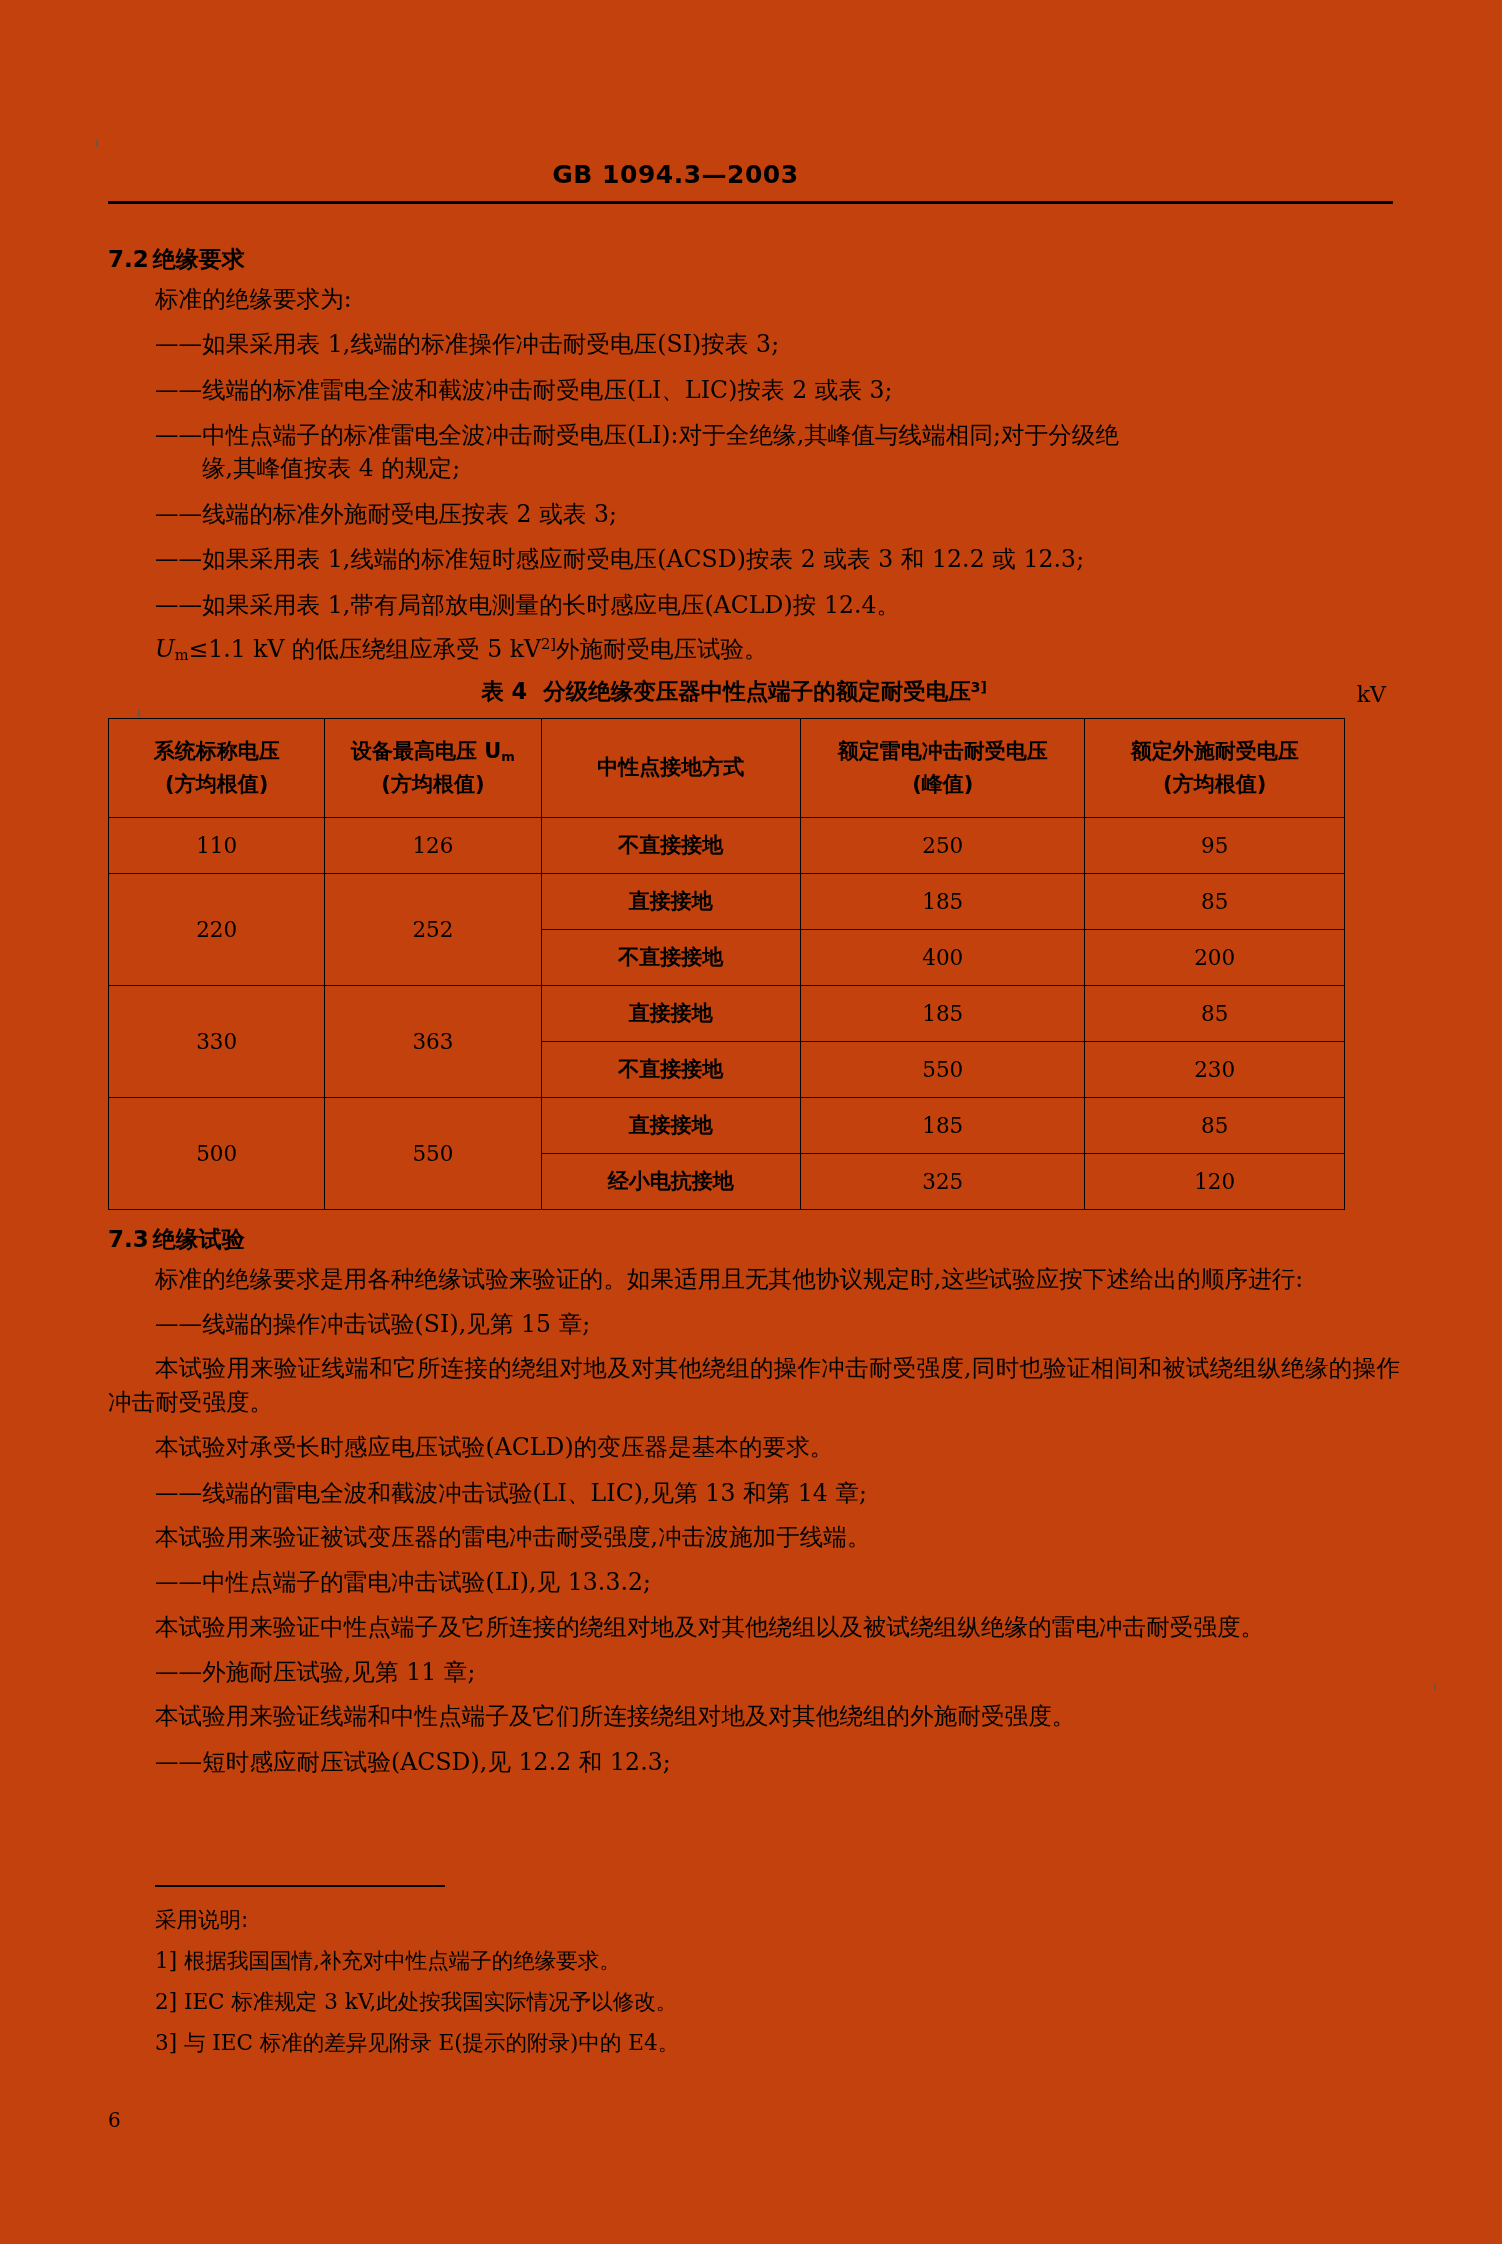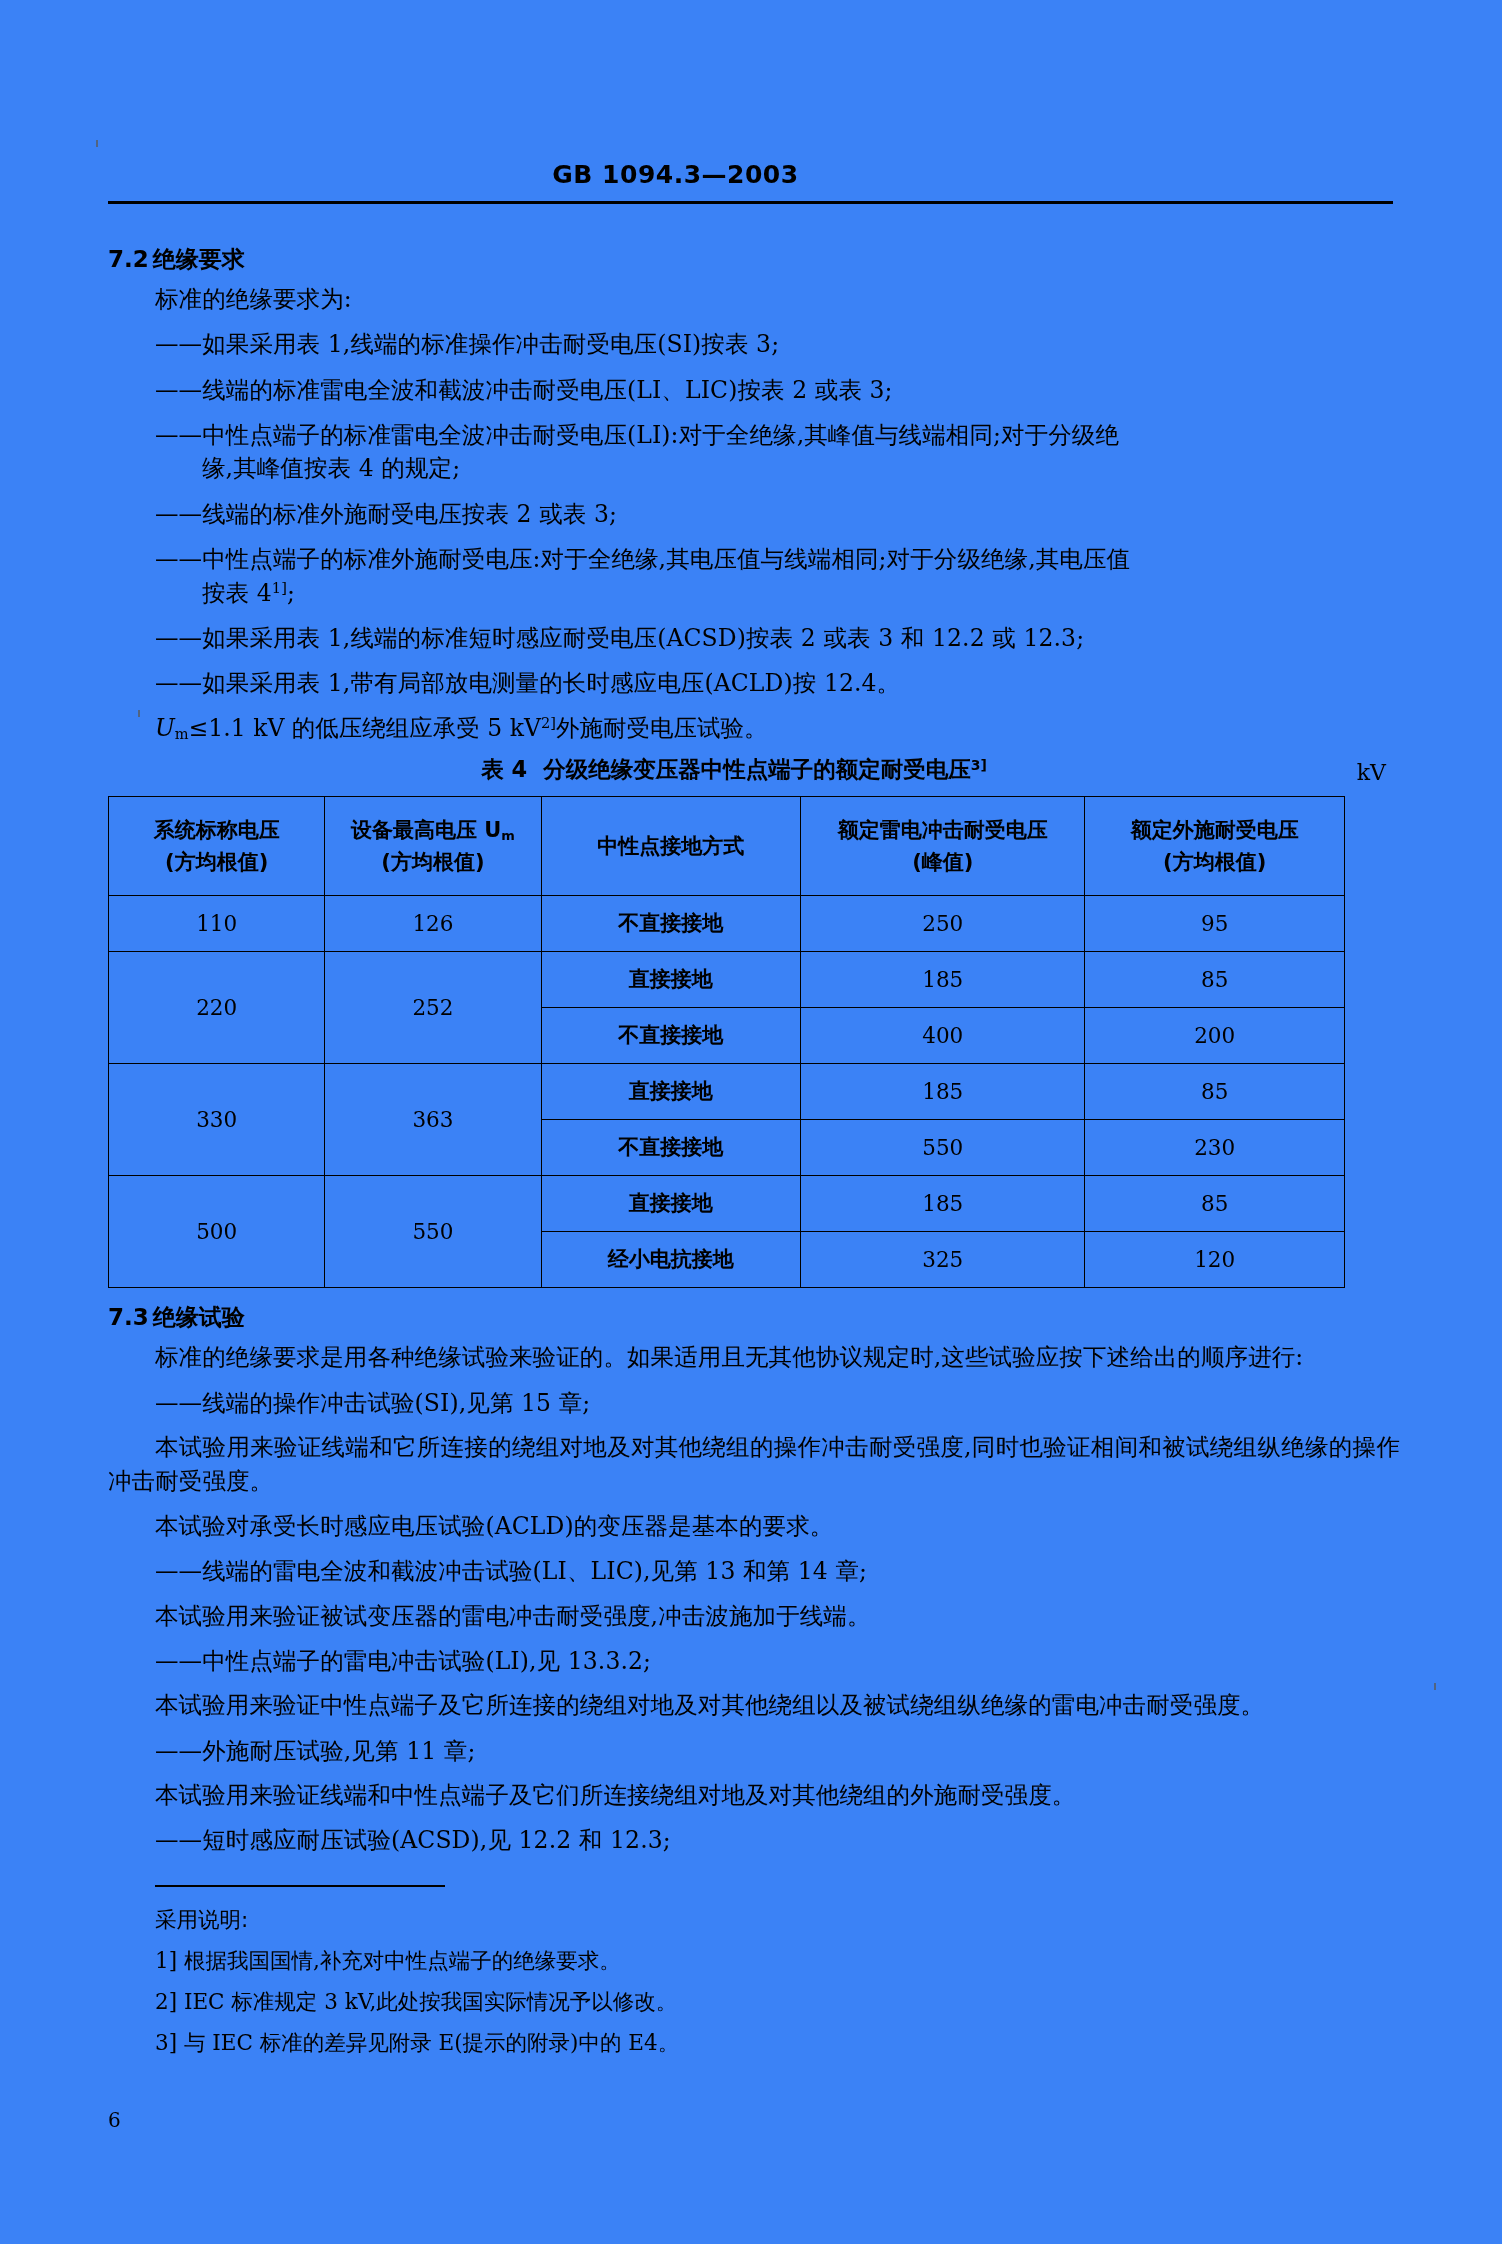--- a/index.html
+++ b/index.html
@@ -4,21 +4,21 @@
 <style>
   html, body {
     margin: 0;
     padding: 0;
     background: #ffffff;
   }
   .page {
     position: relative;
     width: 1502px;
     height: 2244px;
-    background: #3b82f6;
+    background: #c2410c;
     margin: 0 auto;
     font-family: "DejaVu Serif", "Liberation Serif", serif;
     color: #000000;
     overflow: hidden;
   }
 
   
   .header-area {
     position: absolute;
     left: 108px;
@@ -221,24 +221,20 @@
 
     <div class="dash-item">
       <span>——中性点端子的标准雷电全波冲击耐受电压(LI):对于全绝缘,其峰值与线端相同;对于分级绝</span>
       <span class="cont">缘,其峰值按表 4 的规定;</span>
     </div>
 
     <div class="dash-item">
       <span>——线端的标准外施耐受电压按表 2 或表 3;</span>
     </div>
 
-    <div class="dash-item">
-      <span>——中性点端子的标准外施耐受电压:对于全绝缘,其电压值与线端相同;对于分级绝缘,其电压值</span>
-      <span class="cont"><span>按表 4</span><sup class="fn">1]</sup><span>;</span></span>
-    </div>
 
     <div class="dash-item">
       <span>——如果采用表 1,线端的标准短时感应耐受电压(ACSD)按表 2 或表 3 和 12.2 或 12.3;</span>
     </div>
 
     <div class="dash-item">
       <span>——如果采用表 1,带有局部放电测量的长时感应电压(ACLD)按 12.4。</span>
     </div>
 
     <div class="um-line"><span class="ital">U</span><span class="sub">m</span><span>≤1.1 kV 的低压绕组应承受 5 kV</span><sup class="fn">2]</sup><span>外施耐受电压试验。</span></div>

